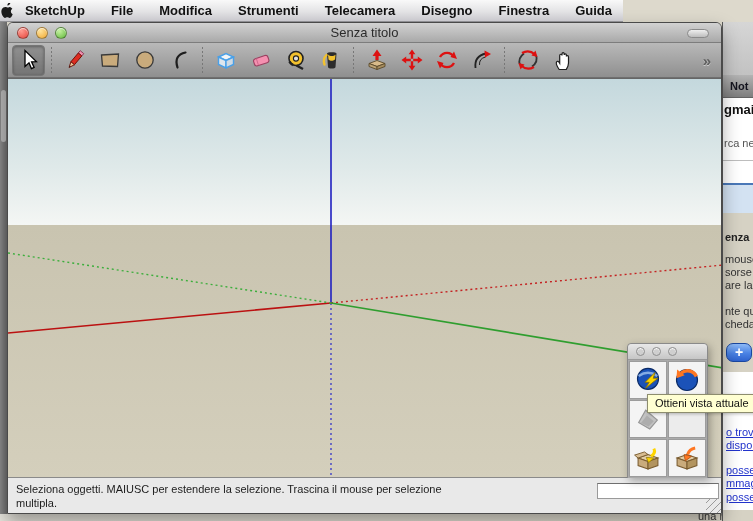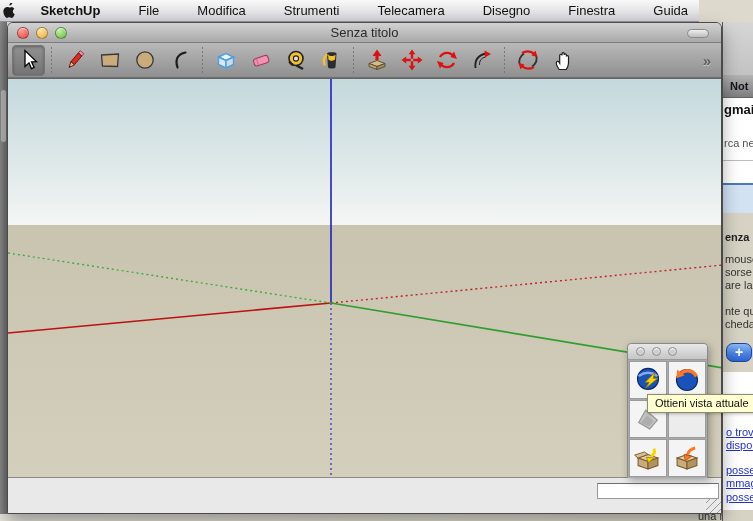--- a/index.html
+++ b/index.html
@@ -1,25 +1,25 @@
 <!DOCTYPE html>
 <html><head>
 <meta charset="utf-8">
 <style>
   * { margin:0; padding:0; box-sizing:border-box; }
   html,body { width:753px; height:521px; overflow:hidden; }
   body { position:relative; font-family:"Liberation Sans", sans-serif; background:#ddd9cc; }
 
   
-  .menubar { position:absolute; left:0; top:0; width:699px; height:22px;
+  .menubar { position:absolute; left:0; top:0; width:623px; height:22px;
     background:linear-gradient(180deg,#f9f9f9 0%,#e3e3e5 55%,#c9c8cd 100%);
-    border-bottom:1px solid #8f8f93; display:flex; align-items:center; gap:16px;
+    border-bottom:1px solid #8f8f93; display:flex; align-items:center; gap:4px;
     font-size:13px; color:#111; z-index:40;justify-content:flex-end; }
   .menubar .apple { width:30px; display:flex; justify-content:center; }
-  .menubar .mitem { padding:0 11px; line-height:21px; }
+  .menubar .mitem { padding:0 11px; line-height:21px;font-weight:bold; }
   .menubar .mitem.app { font-weight:bold; padding-left:8px; }
 
   
   .left-strip { position:absolute; left:0; top:22px; width:7px; height:492px;
     background:linear-gradient(90deg,#8a8a8a,#6e6e6e); z-index:1; }
   .left-strip .thumb { position:absolute; left:1px; top:68px; width:5px; height:52px;
     background:#b5b5b5; border-radius:3px; }
 
   .browser-strip { position:absolute; left:722px; top:22px; width:31px; height:499px;
     background:#fff; border-left:1px solid #5a5a5a; overflow:hidden; z-index:2;
@@ -302,20 +302,21 @@
       <line x1="323" y1="0" x2="323" y2="224" stroke="#2020c0" stroke-width="1.6"></line>
       <line x1="323" y1="224" x2="323" y2="399" stroke="#4040c8" stroke-width="1.4" stroke-dasharray="2 3"></line>
       <line x1="0" y1="254" x2="323" y2="224" stroke="#bb1111" stroke-width="1.6"></line>
       <line x1="323" y1="224" x2="715" y2="186" stroke="#c42222" stroke-width="1.4" stroke-dasharray="2 3"></line>
       <line x1="323" y1="224" x2="715" y2="289" stroke="#2f9e2f" stroke-width="1.6"></line>
       <line x1="0" y1="174" x2="323" y2="224" stroke="#3cae3c" stroke-width="1.4" stroke-dasharray="2 3"></line>
     </svg>
   </div>
 
   <div class="statusbar">
+    <div class="status-msg">Seleziona oggetti. MAIUSC per estendere la selezione. Trascina il mouse per selezione multipla.</div>
     <div class="vcb"></div>
     <div class="grip"></div>
   </div>
 </div>
 
 <div class="palette">
   <div class="pal-title">
     <div class="pal-dot"></div>
     <div class="pal-dot"></div>
     <div class="pal-dot"></div>

